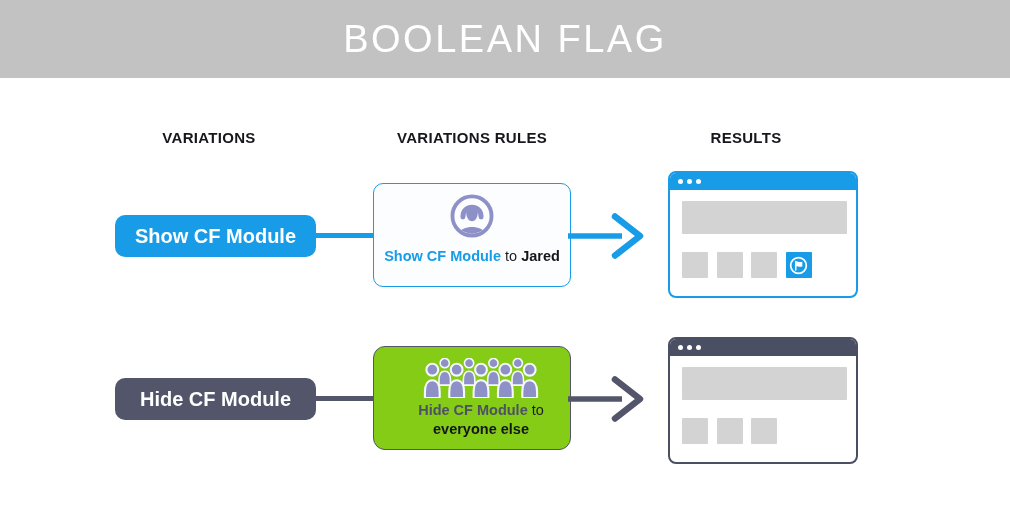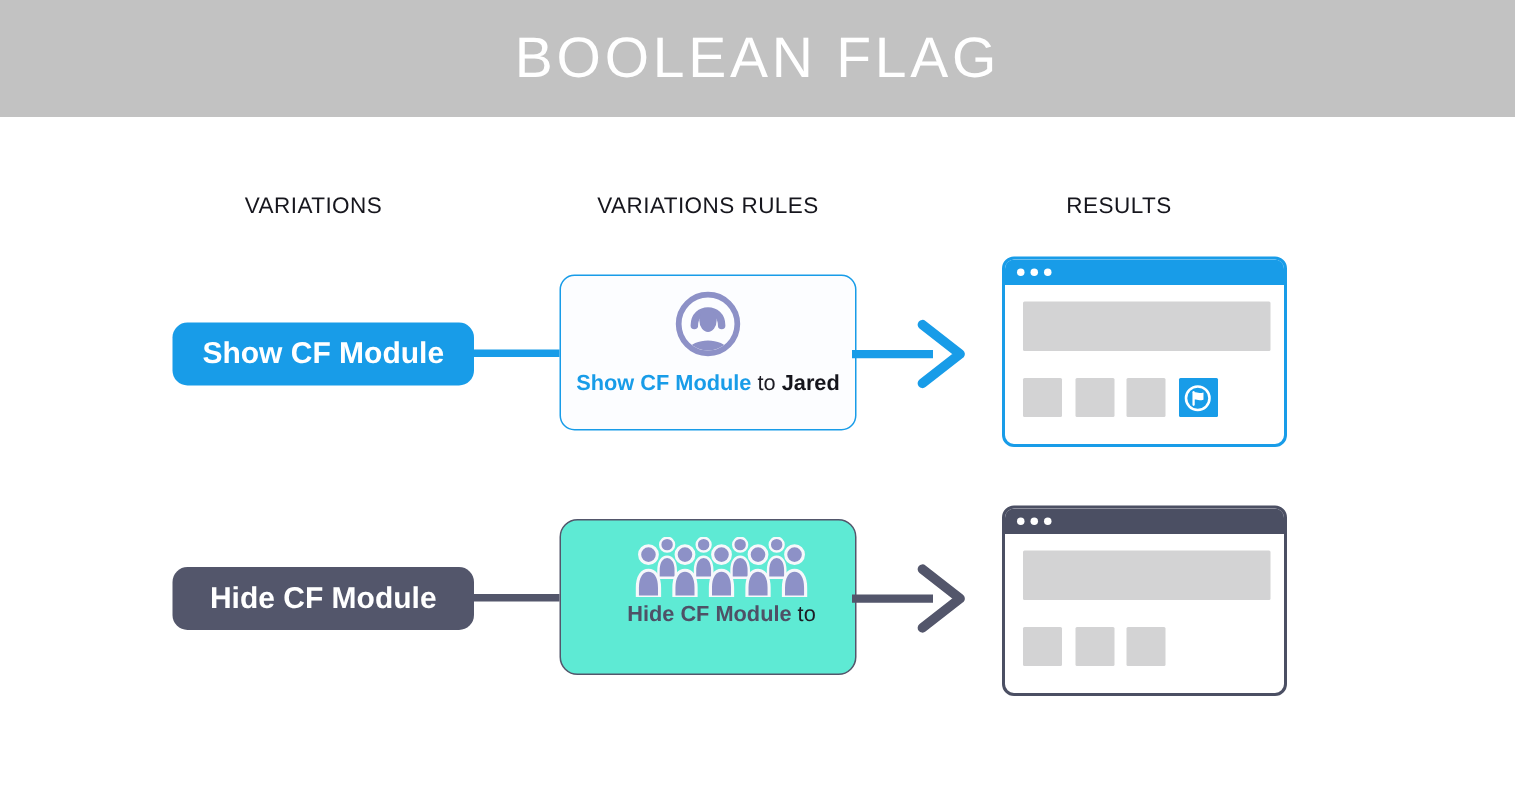--- a/index.html
+++ b/index.html
@@ -11,21 +11,21 @@
   .banner{
     position:absolute;left:0;top:0;width:1010px;height:78px;background:#C2C2C2;
     display:flex;align-items:center;justify-content:center;
   }
   .banner-title{
     color:#ffffff;font-size:38px;font-weight:400;letter-spacing:2.5px;
   }
   
   .col-header{
     position:absolute;top:129px;transform:translateX(-50%);
-    font-size:15px;font-weight:400;color:#16161d;letter-spacing:0.3px;white-space:nowrap;
+    font-size:15px;font-weight:700;color:#16161d;letter-spacing:0.3px;white-space:nowrap;
   }
   .col-variations{left:209px;}
   .col-rules{left:472px;}
   .col-results{left:746px;}
   
   .pill{
     position:absolute;left:115px;width:201px;height:42px;border-radius:10px;
     display:flex;align-items:center;justify-content:center;
     color:#ffffff;font-size:20px;font-weight:700;
   }
@@ -34,21 +34,21 @@
   
   .stub{position:absolute;left:316px;width:57px;height:5px;}
   .stub-blue{top:233px;background:#189CE8;}
   .stub-dark{top:396px;background:#53566B;}
   
   .rule-card{
     position:absolute;left:373px;width:198px;height:104px;box-sizing:border-box;
     display:flex;flex-direction:column;align-items:center;
   }
   .rule-card-1{top:183px;border:1.5px solid #189CE8;border-radius:10px;background:#FCFDFF;}
-  .rule-card-2{top:346px;border:1.5px solid #53566B;border-radius:12px;background:#5eead4;padding-left:18px;}
+  .rule-card-2{top:346px;border:1.5px solid #53566B;border-radius:12px;background:#84cc16;padding-left:18px;}
   .rule-icon-wrap{margin-top:9px;line-height:0;}
   .rule-icon-wrap-2{margin-top:11px;line-height:0;}
   .rule-text{
     font-size:14.5px;color:#1c1c24;white-space:nowrap;text-align:center;line-height:19px;
   }
   .rule-text-1{margin-top:8px;}
   .rule-text-2{margin-top:3px;}
   .rule-action-blue{color:#189CE8;font-weight:700;}
   .rule-action-dark{color:#4E5166;font-weight:700;}
   .rule-audience{font-weight:700;color:#15151c;}
@@ -164,20 +164,21 @@
           <use href="#person" transform="translate(0,6)"></use>
           <use href="#person" transform="translate(28,6)"></use>
           <use href="#person" transform="translate(56,6)"></use>
           <use href="#person" transform="translate(84,6)"></use>
           <use href="#person" transform="translate(112,6)"></use>
         </g>
       </svg>
     </div>
     <div class="rule-text rule-text-2">
       <div><span class="rule-action-dark">Hide CF Module</span><span> to </span></div>
+      <div><span class="rule-audience">everyone else</span></div>
     </div>
   </div>
 
   <div class="arrow arrow-2">
     <svg width="84" height="48" viewBox="0 0 84 48">
       <line x1="4" y1="24" x2="58" y2="24" stroke="#53566B" stroke-width="5.5"></line>
       <polyline points="51,4.5 76,24 51,43.5" fill="none" stroke="#53566B" stroke-width="6.5" stroke-linecap="round" stroke-linejoin="round"></polyline>
     </svg>
   </div>
 

